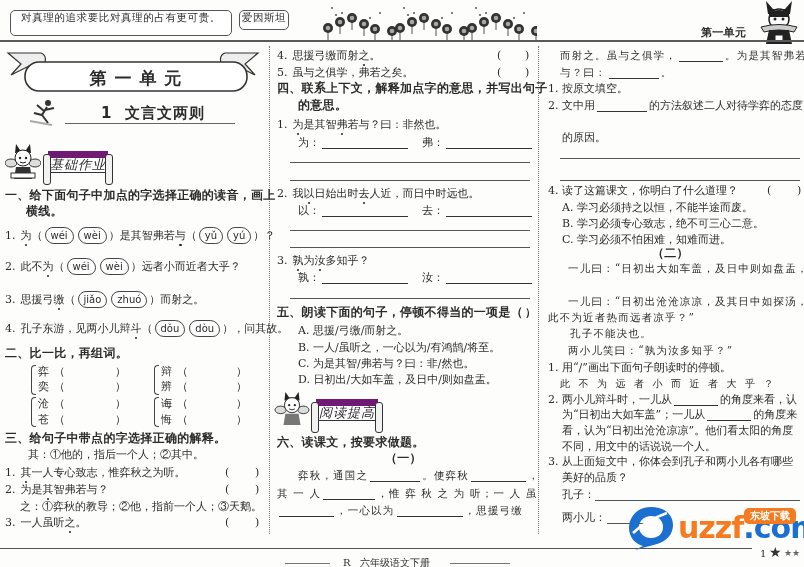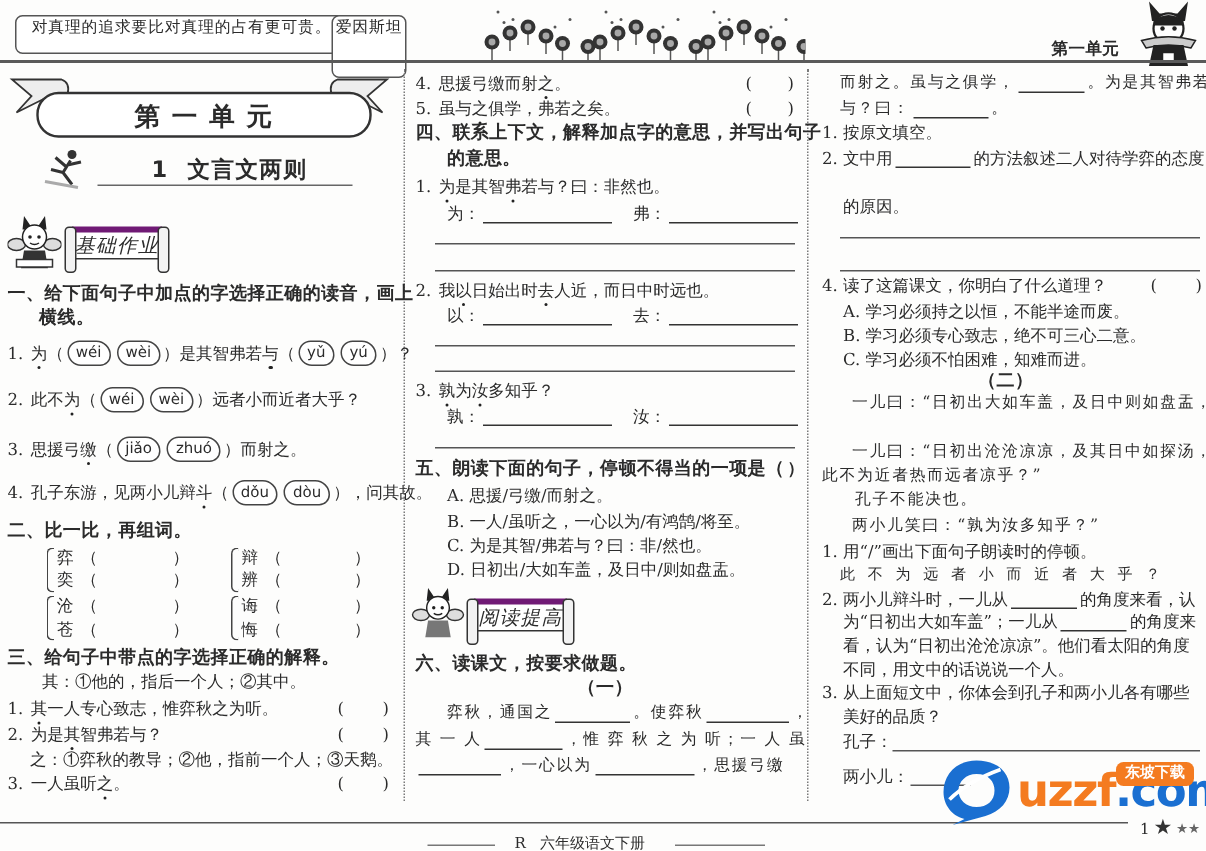--- a/index.html
+++ b/index.html
@@ -10,35 +10,35 @@
 .hd{font-family:"DejaVu Sans",sans-serif;font-weight:bold;font-size:12px;letter-spacing:.3px}
 .num{margin-right:5px}
 .dot{position:relative}
 .dot::after{content:"";position:absolute;left:50%;bottom:-3px;width:2.5px;height:2.5px;margin-left:-1.2px;border-radius:50%;background:#222}
 .bub{display:inline-block;font-family:"DejaVu Sans",sans-serif;font-size:10px;line-height:13px;height:17px;padding:1px 5px;border:1px solid #444;border-radius:9px 11px 8px 10px;margin:0 2px;background:#fff}
 .blank{display:inline-block;border-bottom:1px solid #333;height:12px;margin:0 2px}
 .rule{position:absolute;height:0;border-top:1px solid #555}
 .vsep{position:absolute;width:0;border-left:1px dotted #7a7a7a}
 .paren{position:absolute;font-size:11px;line-height:15px}
 .quote-box{position:absolute;border:1px solid #555;border-radius:5px;display:flex;justify-content:center;font-size:10.5px;letter-spacing:.6px;background:#fff}
-.scroll{position:absolute;height:22px;border-top:4px solid #701a75;border-bottom:1px solid #333;background:#fff;display:flex;align-items:center;justify-content:center;font-size:13px;font-style:italic;letter-spacing:1px}
+.scroll{position:absolute;height:22px;border-top:7px solid #701a75;border-bottom:1px solid #333;background:#fff;display:flex;align-items:center;justify-content:center;font-size:13px;font-style:italic;letter-spacing:1px}
 .scroll::before,.scroll::after{content:"";position:absolute;top:-4px;width:6px;height:29px;border:1px solid #333;border-radius:3px;background:#f2f2f2}
 .scroll::before{left:-5px}.scroll::after{right:-5px}
 .kai{letter-spacing:1.2px;font-size:10.5px}
 .spaced{letter-spacing:8.5px;font-size:10px}
 </style>
 </head>
 <body>
 
 <div class="page">
 
   <div class="quote-box" style="left:10px;top:10px;width:222px;height:26px">
     <span>对真理的追求要比对真理的占有更可贵。</span>
   </div>
-  <div class="quote-box" style="left:221px;top:10px;width:50px;height:42px">
+  <div class="quote-box" style="left:239px;top:10px;width:50px;height:20px">
     <span>爱因斯坦</span>
   </div>
 
   <svg class="abs" style="left:322px;top:4px" width="215" height="36" viewBox="0 0 215 36">
     <defs>
       <g id="fl">
         <line x1="0" y1="0" x2="0" y2="12" stroke="#555" stroke-width="1"></line>
         <circle cx="0" cy="0" r="5" fill="#333"></circle>
         <circle cx="0" cy="0" r="2.3" fill="#a8a8a8"></circle>
       </g>

